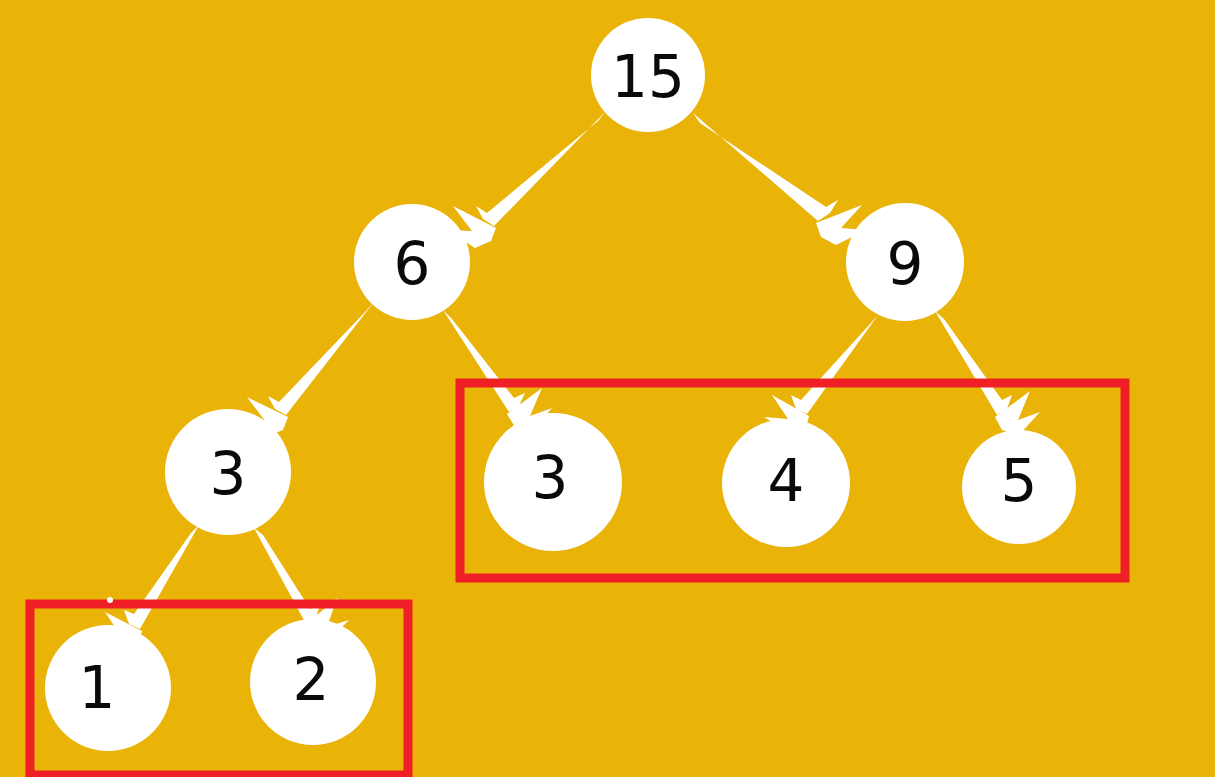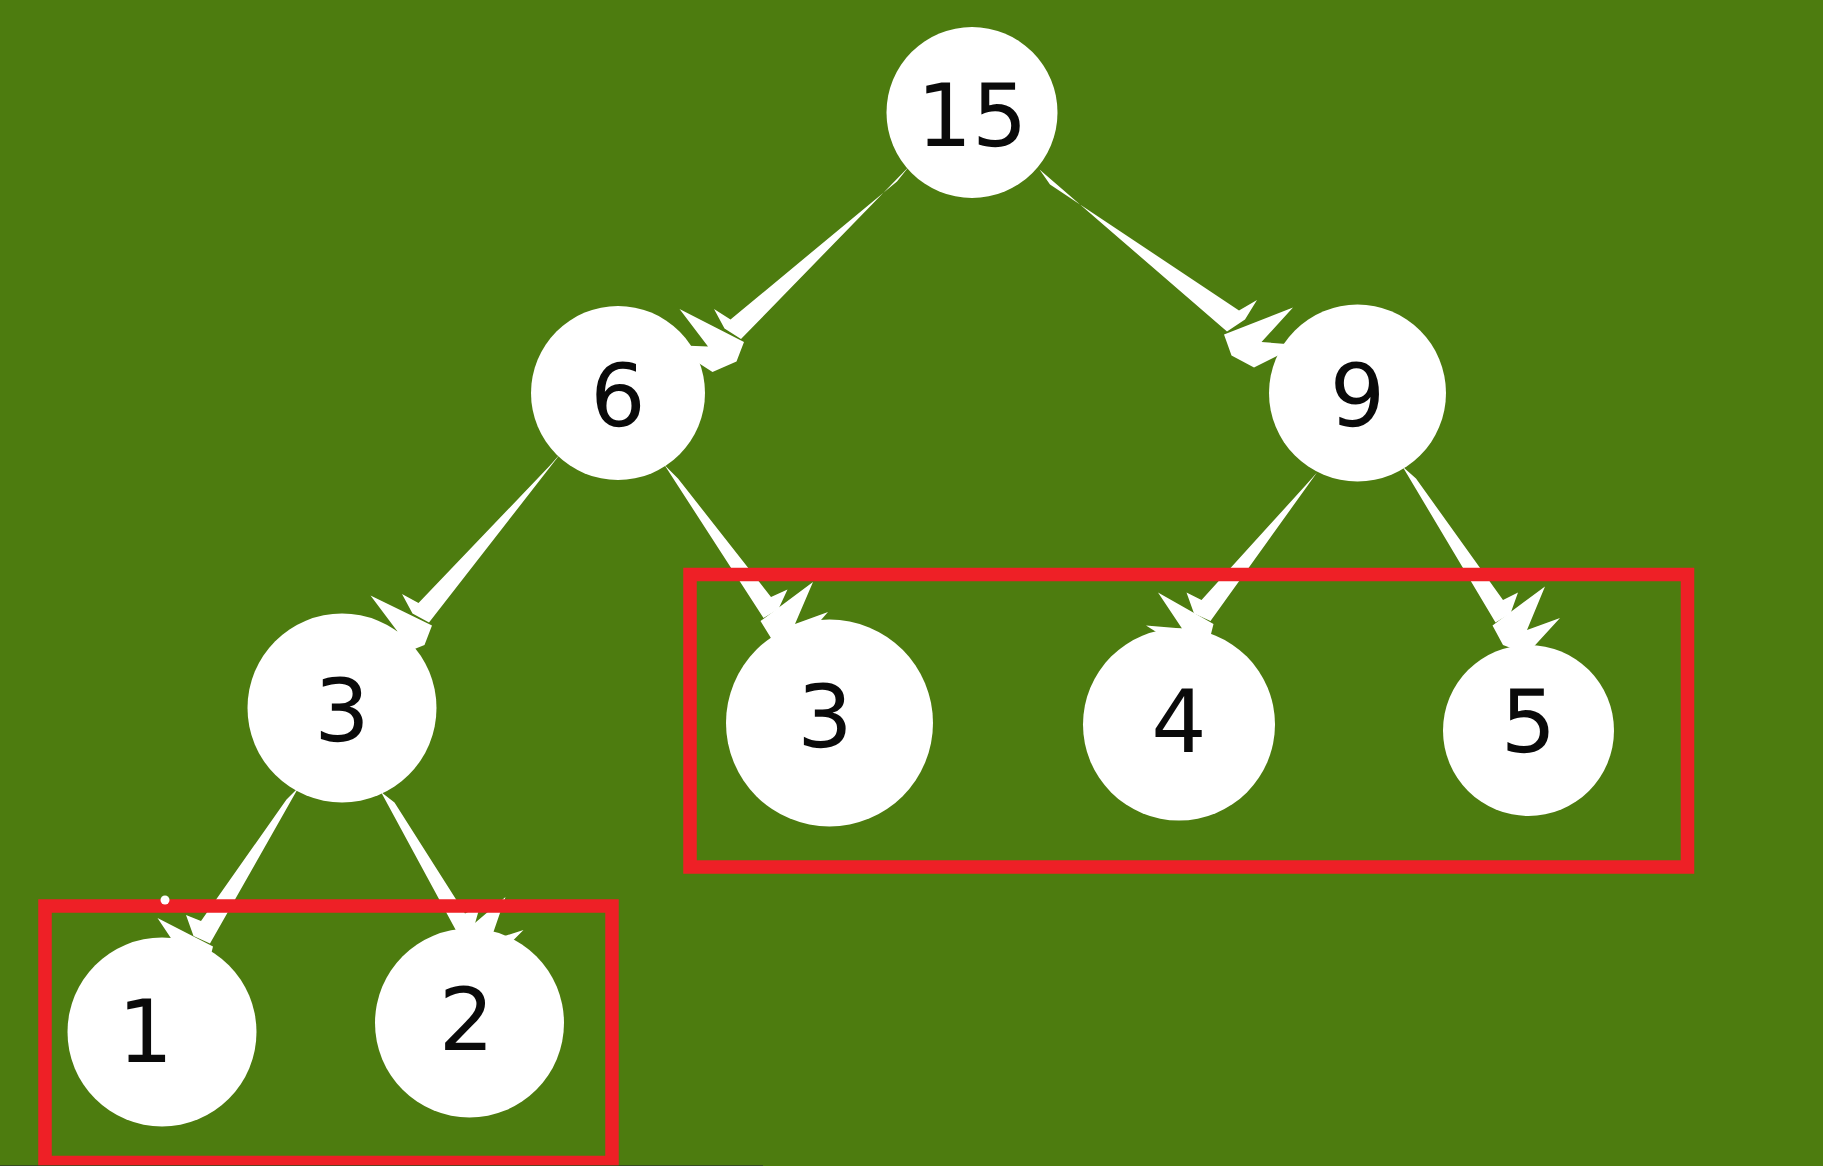--- a/index.html
+++ b/index.html
@@ -11,21 +11,21 @@
   body {
     width: 1215px;
     height: 777px;
     overflow: hidden;
     font-family: "DejaVu Sans", sans-serif;
   }
   #canvas-wrap {
     position: relative;
     width: 1215px;
     height: 777px;
-    background: #4d7c0f;
+    background: #eab308;
   }
   svg#diagram {
     position: absolute;
     top: 0;
     left: 0;
     width: 1215px;
     height: 777px;
     display: block;
   }
   .node-circle {

